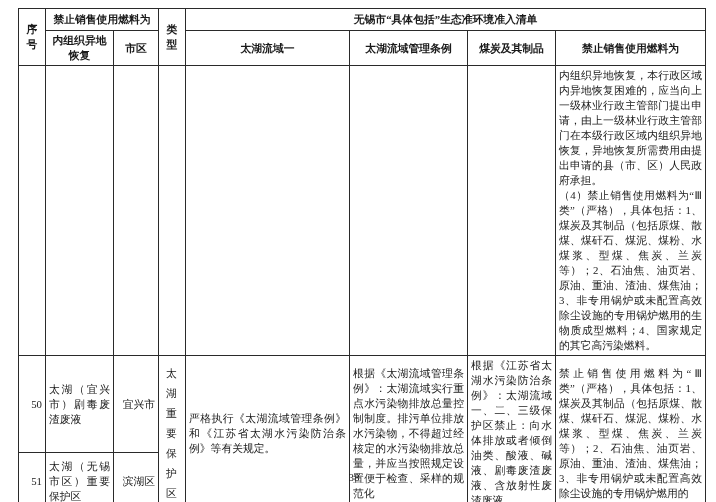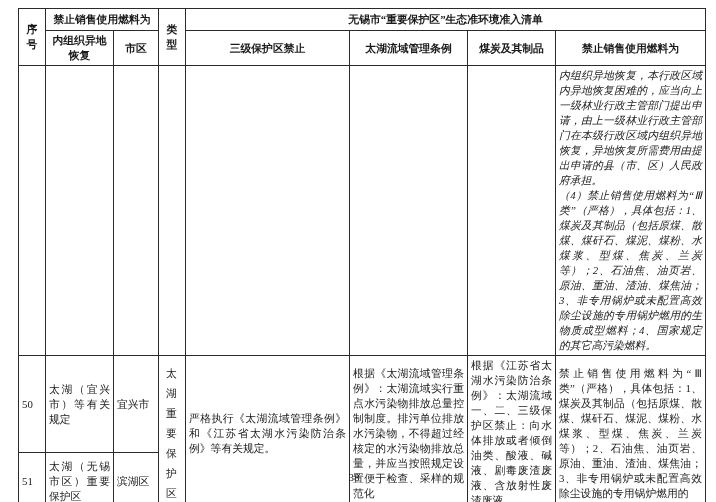--- a/index.html
+++ b/index.html
@@ -21,33 +21,33 @@
     border:1px solid #2a2a2a;
     padding:2px 3px;
     font-size:10.8px;
     line-height:15px;
     vertical-align:middle;
     overflow:hidden;
     word-break:break-all;
   }
   tr.hr1{height:22px;}
   tr.hr2{height:27px;}
-  tr.r-cont{height:277px;font-style:italic;}
+  tr.r-cont{height:277px;}
   tr.r-50{height:84px;}
   tr.r-51{height:47px;}
   td.hdr{
     font-weight:bold;
     text-align:center;
     font-size:10.6px;
     line-height:13px;
   }
   td.hdr-main{font-size:11.2px;}
   td.no-bottom{border-bottom:none;}
   td.no-top{border-top:none;}
-  td.center{text-align:left;}
+  td.center{text-align:right;}
   td.vtop{vertical-align:top;}
   td.just{text-align:justify;text-align-last:left;}
   td.cell-resource{line-height:15.1px;}
   td.cell-resource p{margin:0;}
   .vert-text{
     width:12px;
     margin:0 auto;
     line-height:20px;
     text-align:left;
     word-break:break-all;
@@ -77,27 +77,27 @@
       <col style="width:118px">
       <col style="width:88px">
       <col style="width:150px">
     </colgroup>
 
     <tbody>
         <tr class="hr1">
       <td class="hdr" rowspan="2">序号</td>
       <td class="hdr" colspan="2">禁止销售使用燃料为</td>
       <td class="hdr no-bottom" rowspan="2">类型</td>
-      <td class="hdr hdr-main" colspan="4">无锡市“重要保护区”生态准环境准入清单</td>
+      <td class="hdr hdr-main" colspan="4">无锡市“具体包括”生态准环境准入清单</td>
     </tr>
 
     <tr class="hr2">
       <td class="hdr">内组织异地恢复</td>
       <td class="hdr">市区</td>
-      <td class="hdr">三级保护区禁止</td>
+      <td class="hdr">太湖流域一</td>
       <td class="hdr">太湖流域管理条例</td>
       <td class="hdr">煤炭及其制品</td>
       <td class="hdr">禁止销售使用燃料为</td>
     </tr>
 
     <tr class="r-cont">
       <td></td>
       <td></td>
       <td></td>
       <td class="no-top"></td>
@@ -106,21 +106,21 @@
       <td></td>
       <td class="vtop just cell-resource">
         <p>内组织异地恢复，本行政区域内异地恢复困难的，应当向上一级林业行政主管部门提出申请，由上一级林业行政主管部门在本级行政区域内组织异地恢复，异地恢复所需费用由提出申请的县（市、区）人民政府承担。</p>
         <p>（4）禁止销售使用燃料为“Ⅲ类”（严格），具体包括：1、煤炭及其制品（包括原煤、散煤、煤矸石、煤泥、煤粉、水煤浆、型煤、焦炭、兰炭等）；2、石油焦、油页岩、原油、重油、渣油、煤焦油；3、非专用锅炉或未配置高效除尘设施的专用锅炉燃用的生物质成型燃料；4、国家规定的其它高污染燃料。</p>
       </td>
     </tr>
 
     <tr class="r-50">
       <td class="center">50</td>
       <td>
-        <div class="name-text">太湖（宜兴市）等有关规定</div>
+        <div class="name-text">太湖（宜兴市）剧毒废渣废液</div>
       </td>
       <td class="center">宜兴市</td>
       <td rowspan="2">
         <div class="vert-text">太湖重要保护区</div>
       </td>
       <td rowspan="2" class="just">严格执行《太湖流域管理条例》和《江苏省太湖水污染防治条例》等有关规定。</td>
       <td rowspan="2" class="vtop just">根据《太湖流域管理条例》：太湖流域实行重点水污染物排放总量控制制度。排污单位排放水污染物，不得超过经核定的水污染物排放总量，并应当按照规定设置便于检查、采样的规范化</td>
       <td rowspan="2" class="vtop just">根据《江苏省太湖水污染防治条例》：太湖流域一、二、三级保护区禁止：向水体排放或者倾倒油类、酸液、碱液、剧毒废渣废液、含放射性废渣废液、</td>
       <td rowspan="2" class="vtop just cell-resource">禁止销售使用燃料为“Ⅲ类”（严格），具体包括：1、煤炭及其制品（包括原煤、散煤、煤矸石、煤泥、煤粉、水煤浆、型煤、焦炭、兰炭等）；2、石油焦、油页岩、原油、重油、渣油、煤焦油；3、非专用锅炉或未配置高效除尘设施的专用锅炉燃用的</td>
     </tr>

